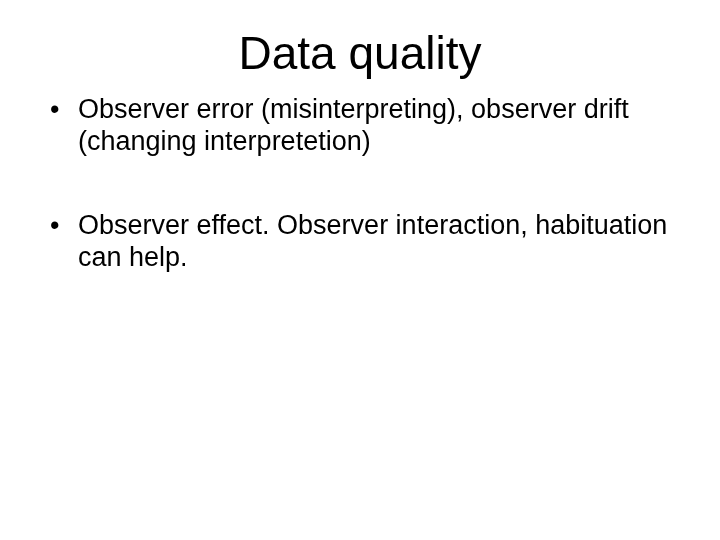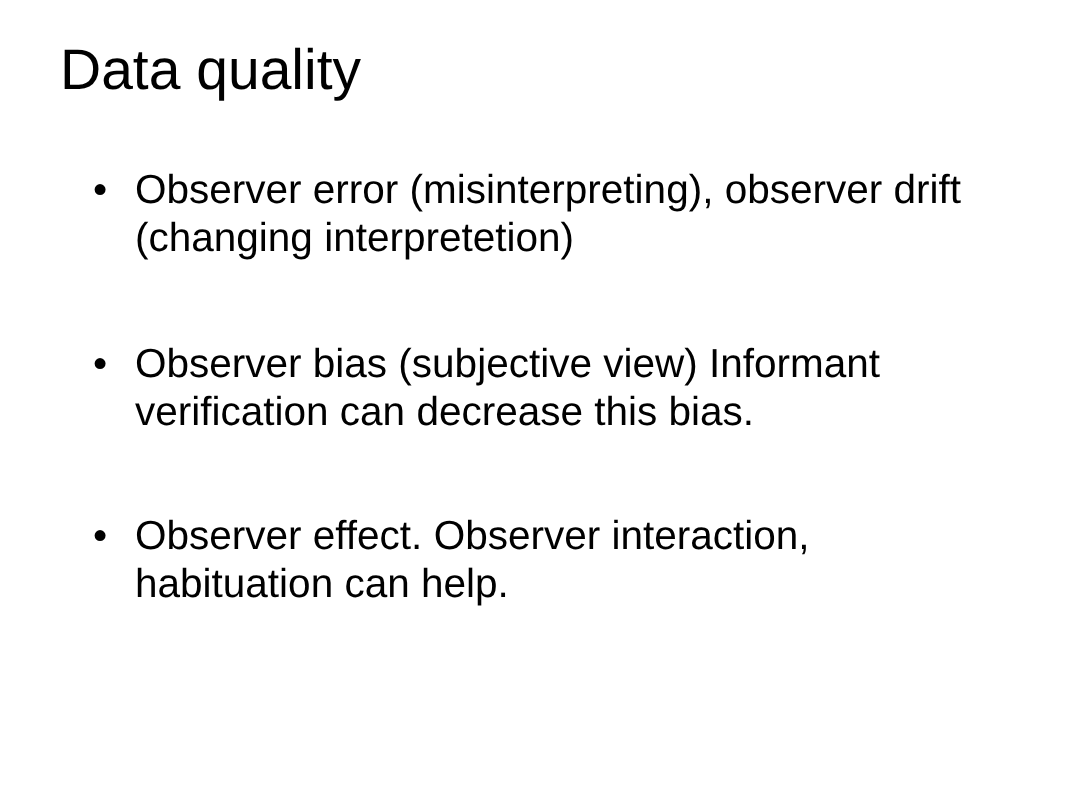--- a/index.html
+++ b/index.html
@@ -13,27 +13,28 @@
   }
   .slide {
     width: 720px;
     height: 540px;
     box-sizing: border-box;
     padding: 20px 40px 20px 40px;
     display: flex;
     flex-direction: column;
   }
   .title {
-    font-size: 38px;
-    margin: 6px 0 30px 0;
+    font-size: 46px;
+    text-align: center;
+    margin: 6px 0 14px 0;
     font-weight: normal;
   }
   ul.bullets {
     list-style: none;
-    margin: 12px;
+    margin: 0;
     padding: 0 10px 0 10px;
     font-size: 27px;
     line-height: 1.18;
   }
   ul.bullets li {
     position: relative;
     padding-left: 28px;
     margin-bottom: 52px;
   }
   ul.bullets li::before {
@@ -45,17 +46,16 @@
     line-height: 1.18;
   }
 </style>
 </head>
 <body>
 
 <div class="slide">
   <div class="title">Data quality</div>
   <ul class="bullets">
     <li>Observer error (misinterpreting), observer drift (changing interpretetion)</li>
-    <li>Observer bias (subjective view) Informant verification can decrease this bias.</li>
     <li>Observer effect.
 Observer interaction, habituation can help.</li>
   </ul>
 </div>
 
 </body></html>

